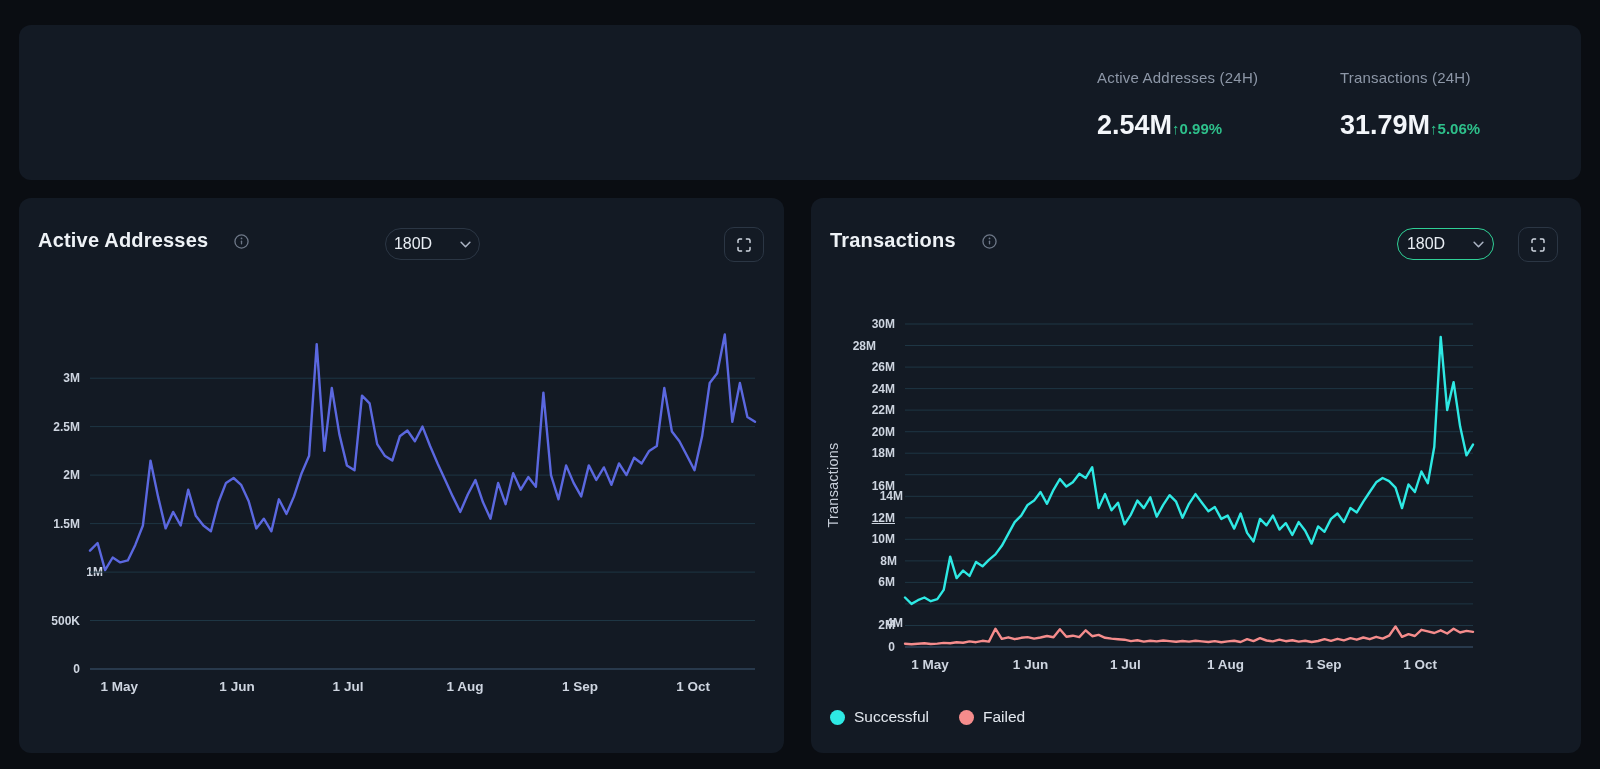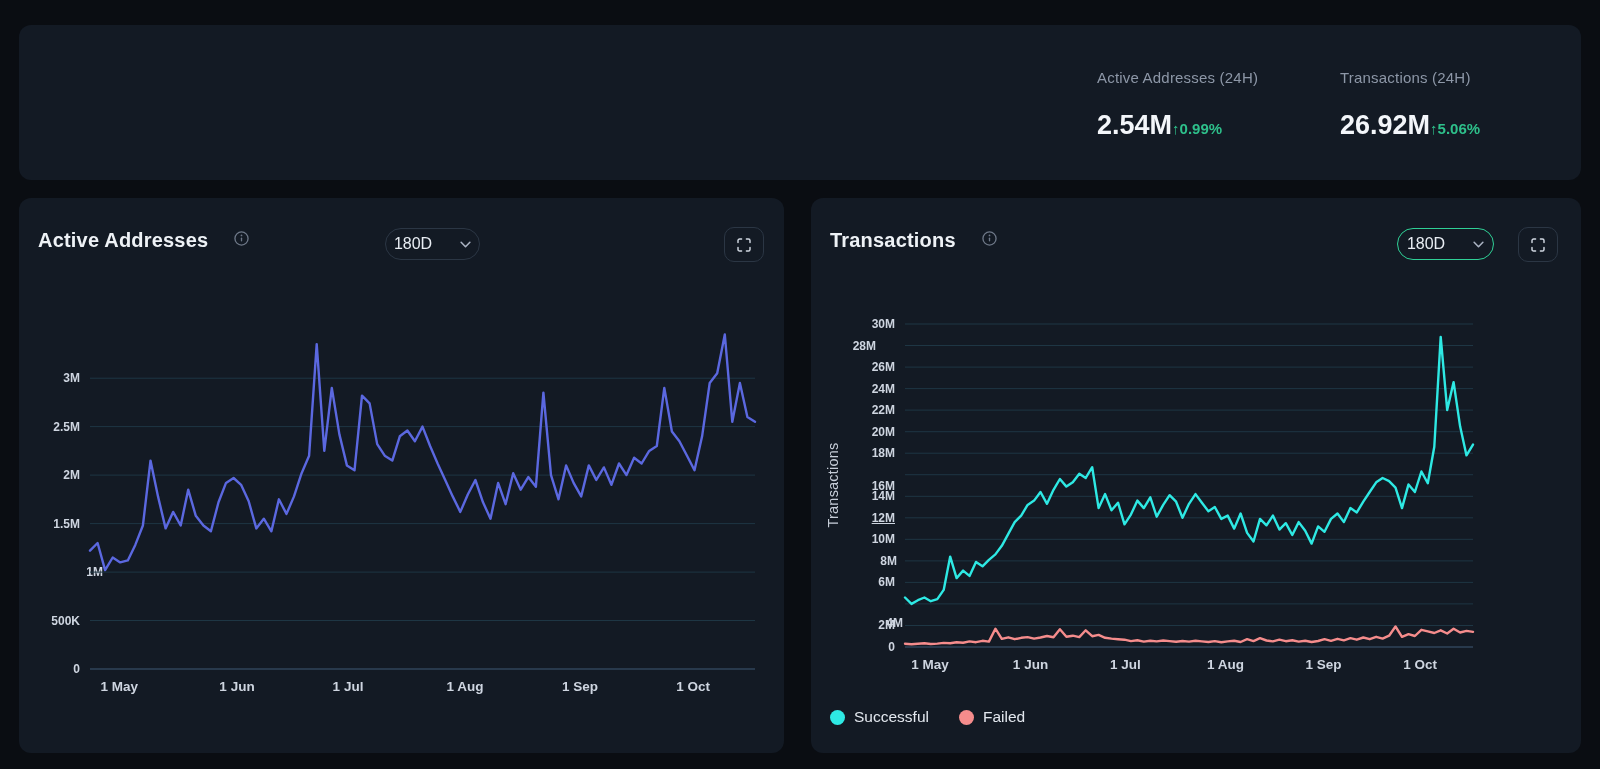--- a/index.html
+++ b/index.html
@@ -15,21 +15,21 @@
   .stat-1{left:1078px;} .stat-2{left:1321px;}
   .stat-label{font-size:15px;color:#8d97a7;line-height:16px;letter-spacing:.2px;}
   .stat-row{display:flex;align-items:flex-end;margin-top:26px;}
   .stat-value{font-size:27px;font-weight:700;color:#f3f6fa;line-height:27px;}
   .stat-change{display:flex;align-items:center;font-size:15px;font-weight:600;color:#2ec08b;padding-bottom:2px;}
   .up-arrow{font-size:15px;line-height:15px;margin-right:0px;}
 
   
   .panel-left{left:19px;top:198px;width:765px;height:555px;}
   .panel-right{left:811px;top:198px;width:770px;height:555px;}
-  .title-row{position:absolute;left:19px;top:31px;display:flex;align-items:flex-start;gap:26px;}
+  .title-row{position:absolute;left:19px;top:31px;display:flex;align-items:center;gap:26px;}
   .panel-title{margin:0;font-size:20px;font-weight:700;color:#eef2f6;letter-spacing:.2px;}
   .info-icon{display:flex;align-items:center;margin-top:2px;}
 
   .dropdown{position:absolute;display:flex;align-items:center;justify-content:center;gap:28px;
             background:transparent;border:1px solid #2b3644;border-radius:16px;
             color:#e8edf3;font-size:16px;cursor:pointer;font-family:inherit;}
   .panel-left .dropdown{left:366px;top:30px;width:95px;height:32px;}
   .panel-right .dropdown{left:586px;top:30px;width:97px;height:32px;border-color:#2fd096;}
 
   .segmented{position:absolute;left:485px;top:30px;height:32px;display:flex;align-items:stretch;
@@ -69,21 +69,21 @@
         <span class="stat-change">
           <span class="up-arrow">↑</span>
           <span>0.99%</span>
         </span>
       </div>
     </div>
 
     <div class="stat stat-2">
       <div class="stat-label">Transactions (24H)</div>
       <div class="stat-row">
-        <span class="stat-value">26.92M</span>
+        <span class="stat-value">31.79M</span>
         <span class="stat-change">
           <span class="up-arrow">↑</span>
           <span>5.06%</span>
         </span>
       </div>
     </div>
   </header>
 
   <section class="card panel-left">
     <div class="title-row">
@@ -180,21 +180,21 @@
     <div class="ylabel">Transactions</div>
 
     <div class="chart">
         <div class="ytick" style="left: 0px; width: 84px; top: 440px;">0</div>
         <div class="ytick" style="left: 0px; width: 84px; top: 418.467px;">2M</div>
         <div class="ytick" style="left: 0px; width: 92px; top: 416px;">4M</div>
         <div class="ytick" style="left: 0px; width: 84px; top: 375.4px;">6M</div>
         <div class="ytick" style="left: 2px; width: 84px; top: 353.867px;">8M</div>
         <div class="ytick" style="left: 0px; width: 84px; top: 332.333px;">10M</div>
         <div class="ytick" style="left: 0px; width: 84px; top: 310.8px; text-decoration: underline;">12M</div>
-        <div class="ytick" style="left: 0px; width: 84px; top: 289.267px;">14M</div>
+        <div class="ytick" style="left: 8px; width: 84px; top: 289.267px;">14M</div>
         <div class="ytick" style="left: 0px; width: 84px; top: 279px;">16M</div>
         <div class="ytick" style="left: 0px; width: 84px; top: 246.2px;">18M</div>
         <div class="ytick" style="left: 0px; width: 84px; top: 224.667px;">20M</div>
         <div class="ytick" style="left: 0px; width: 84px; top: 203.133px;">22M</div>
         <div class="ytick" style="left: 0px; width: 84px; top: 181.6px;">24M</div>
         <div class="ytick" style="left: 0px; width: 84px; top: 160.067px;">26M</div>
         <div class="ytick" style="left: 0px; width: 65px; top: 138.533px;">28M</div>
         <div class="ytick" style="left: 0px; width: 84px; top: 117px;">30M</div>
         <svg width="568" height="323" style="position: absolute; left: 94px; top: 126px; overflow: visible;">
           <line x1="0" x2="568" y1="323.0" y2="323.0" stroke="#3f5974" stroke-width="1"></line>

